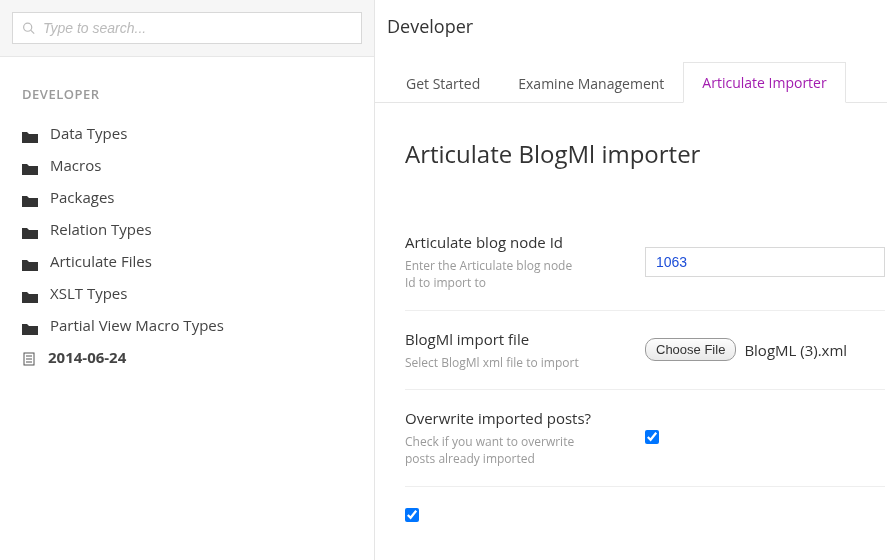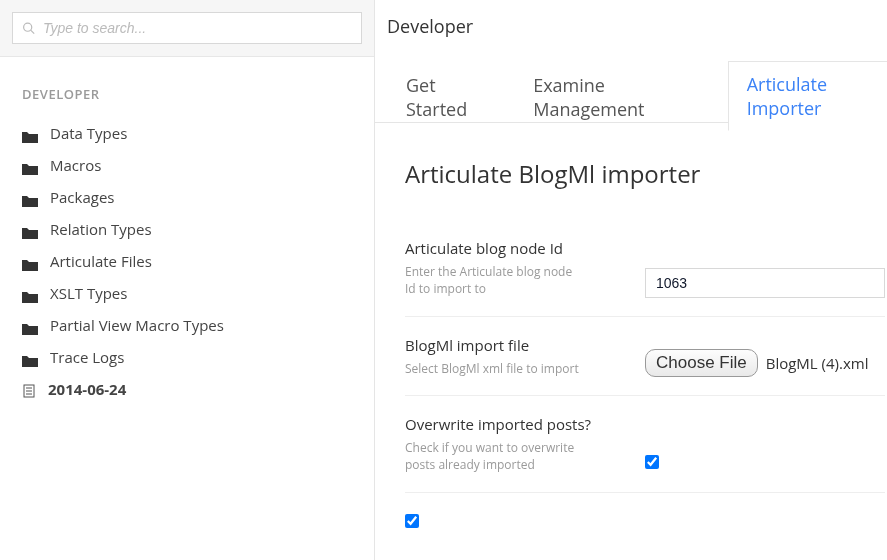--- a/index.html
+++ b/index.html
@@ -26,36 +26,36 @@
   .tree li .folder-icon { width: 16px; height: 12px; margin-right: 12px; flex-shrink: 0; }
   .sub-tree { list-style: none; padding-left: 22px; }
   .sub-tree li { display: flex; align-items: center; padding: 6px 0; font-size: 15px; color: #444; font-weight: bold; }
   .sub-tree li .doc-icon { width: 14px; height: 14px; margin-right: 12px; flex-shrink: 0; }
 
   
   .main { flex: 1; display: flex; flex-direction: column; }
   .header { padding: 14px 0 0 0; }
   .page-title { font-size: 18px; font-weight: 400; color: #333; padding: 0 0 0 12px; }
   .tabs { display: flex; align-items: flex-end; margin-top: 14px; border-bottom: 1px solid #e5e5e5; padding-left: 12px; }
-  .tab { padding: 10px 18px 10px; font-size: 18px; color: #555; cursor: pointer; border: 1px solid transparent; border-bottom: none; position: relative; top: 9px; }
-  .tab.active { border-color: #e5e5e5; background: #fff; border-bottom: 1px solid #fff; color: #3b82f6; }
+  .tab { padding: 10px 18px 10px; font-size: 14px; color: #555; cursor: pointer; border: 1px solid transparent; border-bottom: none; position: relative; top: 1px; }
+  .tab.active { border-color: #e5e5e5; background: #fff; border-bottom: 1px solid #fff; color: #a21caf; margin-top: 9px; }
 
   .content { padding: 34px 30px 20px 30px; overflow: auto; }
-  .content h1 { font-size: 24px; font-weight: 400; color: #333; margin-bottom: 30px; }
+  .content h1 { font-size: 24px; font-weight: 400; color: #333; margin-bottom: 44px; }
 
-  .form-row { display: flex; align-items: flex-end; padding: 18px 0; border-bottom: 1px solid #eee; }
+  .form-row { display: flex; align-items: center; padding: 18px 0; border-bottom: 1px solid #eee; }
   .form-row:last-child { border-bottom: none; }
   .form-label-col { width: 240px; padding-right: 20px; }
   .form-label { font-size: 15px; color: #333; margin-bottom: 6px; display: block; }
   .form-help { font-size: 12px; color: #9a9a9a; line-height: 1.4; max-width: 180px; }
   .form-input-col { flex: 1; }
-  .text-input { width: 240px; height: 30px; border: 1px solid #d8d8d8; padding: 4px 10px; font-size: 14px; color: #0f172a; }
+  .text-input { width: 240px; height: 30px; border: 1px solid #d8d8d8; padding: 4px 10px; font-size: 14px; color: #1d4ed8; }
   .file-row { display: flex; align-items: center; gap: 8px; }
   .choose-file-btn {
-    font-size: 17px; padding: 3px 10px; border: 1px solid #999;
+    font-size: 13px; padding: 3px 10px; border: 1px solid #999;
     background: linear-gradient(#fdfdfd, #e9e9e9); cursor: pointer;
     border-radius: 10px; color: #333;
   }
   .file-name { font-size: 15px; color: #333; }
   .checkbox { width: 14px; height: 14px; }
 </style>
 </head>
 <body>
 
 <div class="app">
@@ -110,26 +110,20 @@
               <path d="M0 1 h5 l2 2 h9 v9 h-16 z" fill="#333"></path>
             </svg></span>
         <span>XSLT Types</span>
       </li>
       <li>
         <span class="folder-icon"><svg viewBox="0 0 16 12">
               <path d="M0 1 h5 l2 2 h9 v9 h-16 z" fill="#333"></path>
             </svg></span>
         <span>Partial View Macro Types</span>
       </li>
-      <li>
-        <span class="folder-icon"><svg viewBox="0 0 16 12">
-              <path d="M0 1 h5 l2 2 h9 v9 h-16 z" fill="#333"></path>
-            </svg></span>
-        <span>Trace Logs</span>
-      </li>
     </ul>
     <ul class="sub-tree">
       <li>
         <span class="doc-icon">
           <svg viewBox="0 0 14 14" fill="none" stroke="#555" stroke-width="1">
               <rect x="2" y="1" width="10" height="12"></rect>
               <line x1="4" y1="4" x2="10" y2="4"></line>
               <line x1="4" y1="7" x2="10" y2="7"></line>
               <line x1="4" y1="10" x2="10" y2="10"></line>
             </svg>
@@ -163,21 +157,21 @@
       </div>
 
       <div class="form-row">
         <div class="form-label-col">
           <span class="form-label">BlogMl import file</span>
           <div class="form-help">Select BlogMl xml file to import</div>
         </div>
         <div class="form-input-col">
           <div class="file-row">
             <button class="choose-file-btn">Choose File</button>
-            <span class="file-name">BlogML (4).xml</span>
+            <span class="file-name">BlogML (3).xml</span>
           </div>
         </div>
       </div>
 
       <div class="form-row">
         <div class="form-label-col">
           <span class="form-label">Overwrite imported posts?</span>
           <div class="form-help">Check if you want to overwrite posts already imported</div>
         </div>
         <div class="form-input-col">

